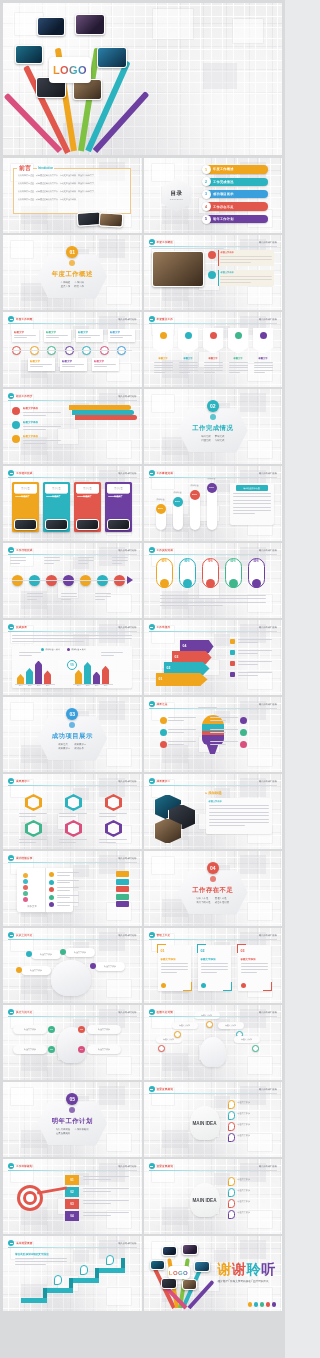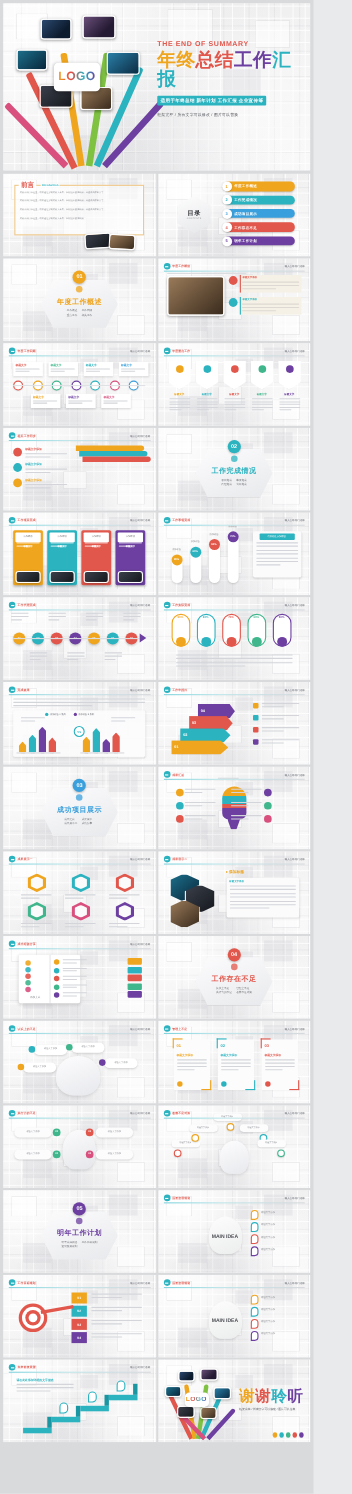--- a/index.html
+++ b/index.html
@@ -137,28 +137,20 @@
       <div class="card ph3" style="left:6px;top:34px;width:28px;height:19px"></div>
       <div class="card ph5" style="left:88px;top:36px;width:30px;height:21px"></div>
       <div class="card ph4" style="left:27px;top:66px;width:30px;height:21px"></div>
       <div class="card ph6" style="left:64px;top:68px;width:29px;height:21px"></div>
 
       <div class="logo">
         <span>LOGO</span>
       </div>
     </div>
 
-    <div class="tx">
-      <div class="t-en">THE END OF SUMMARY</div>
-      <div class="t-cn">
-        <span class="a">年终</span><span class="b">总结</span><span class="c">工作</span><span class="d">汇报</span>
-      </div>
-      <div class="t-sub">适用于年终总结 新年计划 工作汇报 企业宣传等</div>
-      <div class="t-note">框架完整 / 所有文字可以修改 / 图片可以替换</div>
-    </div>
   </div>
 
   <div id="grid" style="position:absolute;left:3px;top:158px;width:279px;display:grid;grid-template-columns:138.5px 138.5px;gap:2.5px 2px;">
       <div class="slide" style="width:138.5px;height:74.5px">
         <div class="bgsq"></div>
         <div class="sq" style="left:8px;top:6px;width:22px;height:17px"></div>
         <div class="sqd" style="left:96px;top:4px;width:26px;height:19px"></div>
         <div class="sq" style="left:55px;top:40px;width:20px;height:15px"></div>
         <div class="sqd" style="left:18px;top:48px;width:26px;height:18px"></div>
         <div class="sq" style="left:104px;top:52px;width:24px;height:17px"></div>

